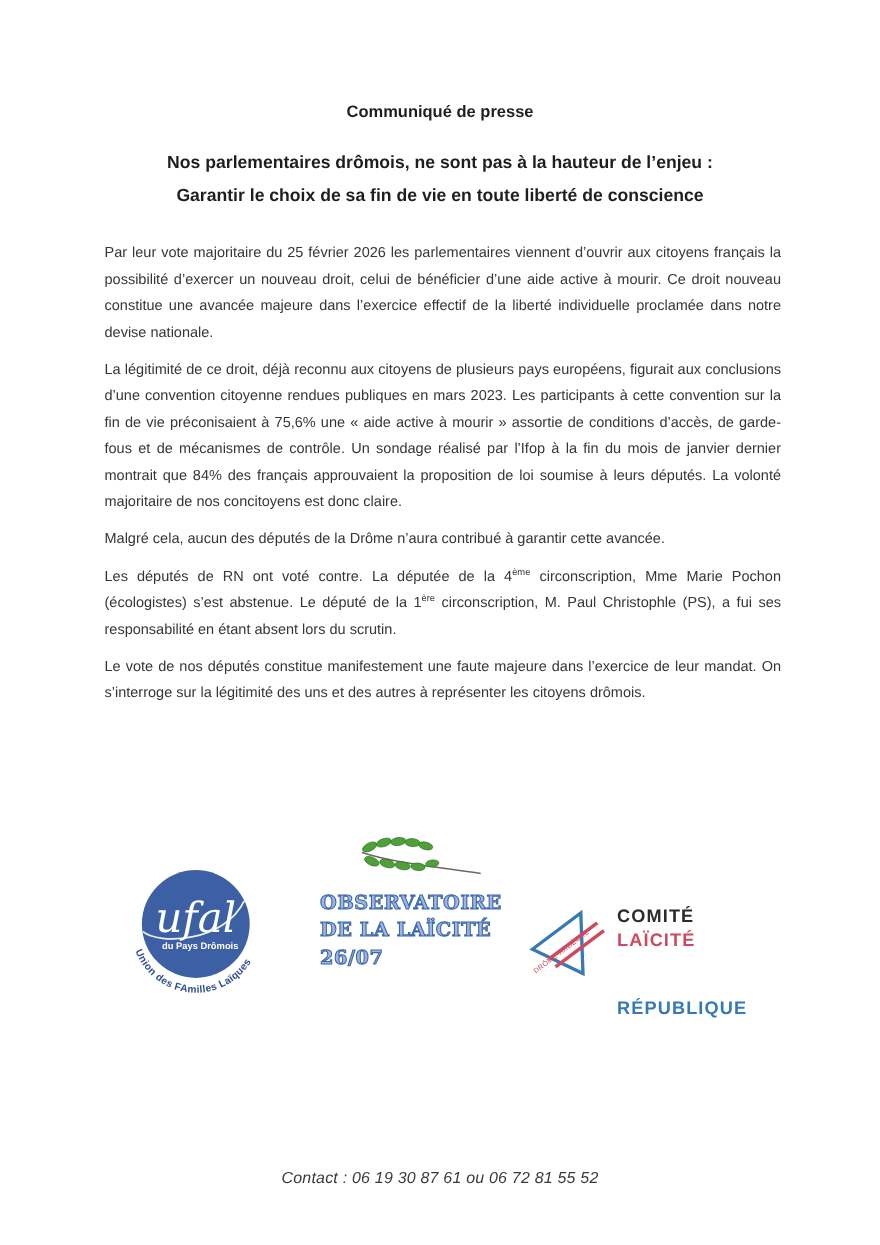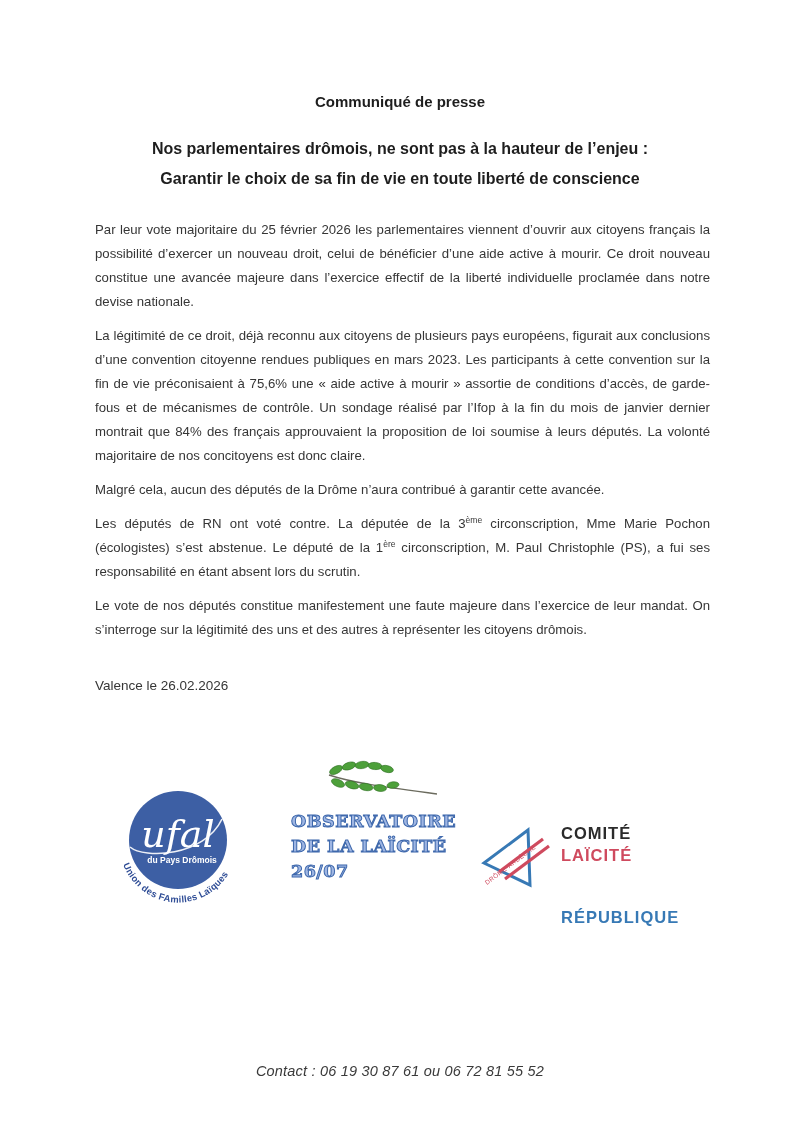--- a/index.html
+++ b/index.html
@@ -65,25 +65,24 @@
 
     <div class="main-title">
       <div>Nos parlementaires drômois, ne sont pas à la hauteur de l’enjeu :</div>
       <div>Garantir le choix de sa fin de vie en toute liberté de conscience</div>
     </div>
 
     <div class="bodytext">
       <p>Par leur vote majoritaire du 25 février 2026 les parlementaires viennent d’ouvrir aux citoyens français la possibilité d’exercer un nouveau droit, celui de bénéficier d’une aide active à mourir. Ce droit nouveau constitue une avancée majeure dans l’exercice effectif de la liberté individuelle proclamée dans notre devise nationale.</p>
       <p>La légitimité de ce droit, déjà reconnu aux citoyens de plusieurs pays européens, figurait aux conclusions d’une convention citoyenne rendues publiques en mars 2023. Les participants à cette convention sur la fin de vie préconisaient à 75,6% une « aide active à mourir » assortie de conditions d’accès, de garde-fous et de mécanismes de contrôle. Un sondage réalisé par l’Ifop à la fin du mois de janvier dernier montrait que 84% des français approuvaient la proposition de loi soumise à leurs députés. La volonté majoritaire de nos concitoyens est donc claire.</p>
       <p>Malgré cela, aucun des députés de la Drôme n’aura contribué à garantir cette avancée.</p>
-      <p><span>Les députés de RN ont voté contre. La députée de la 3</span><sup>ème</sup><span>  circonscription, Mme Marie Pochon (écologistes) s’est abstenue. Le député de la 1</span><sup>ère</sup><span> circonscription, M. Paul Christophle (PS), a fui ses responsabilité en étant absent lors du scrutin.</span></p>
+      <p><span>Les députés de RN ont voté contre. La députée de la 4</span><sup>ème</sup><span>  circonscription, Mme Marie Pochon (écologistes) s’est abstenue. Le député de la 1</span><sup>ère</sup><span> circonscription, M. Paul Christophle (PS), a fui ses responsabilité en étant absent lors du scrutin.</span></p>
       <p>Le vote de nos députés constitue manifestement une faute majeure dans l’exercice de leur mandat. On s’interroge sur la légitimité des uns et des autres à représenter les citoyens drômois.</p>
     </div>
 
-    <div class="date-line">Valence le 26.02.2026</div>
   </div>
 
   <div class="logo ufal">
     <svg width="135" height="140" viewBox="0 0 135 140">
       <circle cx="62" cy="57" r="49" fill="var(--ufal-blue)"></circle>
       <path d="M 14 64 C 28 76, 88 74, 106 36" stroke="#ffffff" stroke-width="1.6" fill="none" opacity="0.9"></path>
       <text x="62" y="64" text-anchor="middle" font-family="DejaVu Serif, serif" font-style="italic" font-size="38" fill="#ffffff">ufal</text>
       <text x="66" y="80" text-anchor="middle" font-family="Liberation Sans, sans-serif" font-weight="bold" font-size="8.5" fill="#ffffff">du Pays Drômois</text>
       <defs>
         <path id="ufalArc" d="M 6 78 A 58 58 0 0 0 118 44" fill="none"></path>

